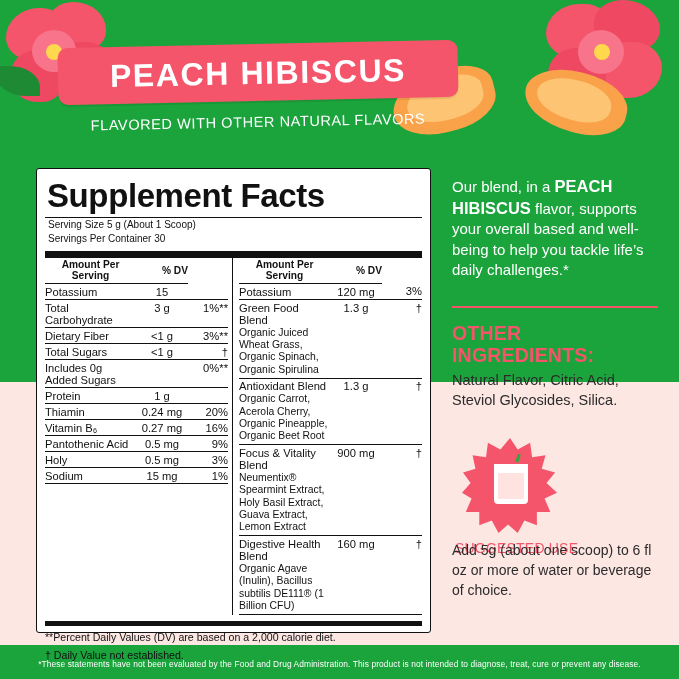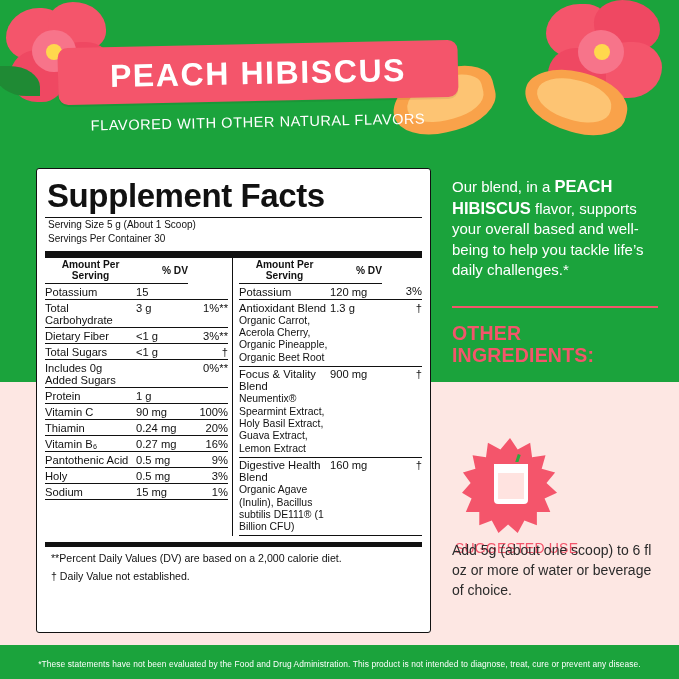--- a/index.html
+++ b/index.html
@@ -56,26 +56,26 @@
 
   .sf-cols{display:flex;margin:0 8px;}
   .sf-col{flex:1;}
   .sf-col.left{border-right:1px solid #111;padding-right:4px;}
   .sf-col.right{padding-left:6px;}
 
   table.sf{width:100%;border-collapse:collapse;font-size:11.2px;color:#111;}
   table.sf th{font-size:10.2px;font-weight:bold;text-align:right;padding:1px 0 2px 0;border-bottom:1px solid #111;}
   table.sf th.head-l{text-align:center;}
   table.sf td{padding:1.5px 0;border-bottom:1px solid #111;vertical-align:top;}
-  table.sf td.val{text-align:left;width:52px;white-space:nowrap;}
+  table.sf td.val{text-align:center;width:52px;white-space:nowrap;}
   table.sf td.dv{text-align:right;width:40px;white-space:nowrap;}
   .ind1{padding-left:11px;}
   .ind2{padding-left:22px;}
   .blend-sub{font-size:10.4px;line-height:12.4px;display:block;padding-top:1px;}
-  .sf-foot{font-size:10.6px;color:#111;margin:5px 10px 0 14px;line-height:13px;}
+  .sf-foot{font-size:10.6px;color:#111;margin:5px 10px 0 8px;line-height:13px;}
 
   
   .blend-copy{
     position:absolute;left:452px;top:176px;width:206px;
     color:#ffffff;font-size:15px;line-height:20.5px;
   }
   .blend-copy b{font-size:16.5px;}
   .divider-pink{position:absolute;left:452px;top:306px;width:206px;height:2px;background:#f4556b;}
 
   .other-head{
@@ -188,25 +188,20 @@
             <td class="ind2">Includes 0g Added Sugars</td>
             <td class="val"></td>
             <td class="dv">0%**</td>
           </tr>
           <tr>
             <td>Protein</td>
             <td class="val">1 g</td>
             <td class="dv"></td>
           </tr>
           <tr>
-            <td>Vitamin C</td>
-            <td class="val">90 mg</td>
-            <td class="dv">100%</td>
-          </tr>
-          <tr>
             <td>Thiamin</td>
             <td class="val">0.24 mg</td>
             <td class="dv">20%</td>
           </tr>
           <tr>
             <td>Vitamin B₆</td>
             <td class="val">0.27 mg</td>
             <td class="dv">16%</td>
           </tr>
           <tr>
@@ -235,20 +230,28 @@
             <th class="head-l">Amount Per Serving</th>
             <th>% DV</th>
           </tr>
           <tr>
             <td>Potassium</td>
             <td class="val">120 mg</td>
             <td class="dv">3%</td>
           </tr>
           <tr>
             <td>
+              <span>Green Food Blend</span>
+              <span class="blend-sub">Organic Juiced Wheat Grass, Organic Spinach, Organic Spirulina</span>
+            </td>
+            <td class="val">1.3 g</td>
+            <td class="dv">†</td>
+          </tr>
+          <tr>
+            <td>
               <span>Antioxidant Blend</span>
               <span class="blend-sub">Organic Carrot, Acerola Cherry, Organic Pineapple, Organic Beet Root</span>
             </td>
             <td class="val">1.3 g</td>
             <td class="dv">†</td>
           </tr>
           <tr>
             <td>
               <span>Focus &amp; Vitality Blend</span>
               <span class="blend-sub">Neumentix® Spearmint Extract, Holy Basil Extract, Guava Extract, Lemon Extract</span>
@@ -274,20 +277,21 @@
     <div class="sf-foot">† Daily Value not established.</div>
   </div>
 
   <div class="blend-copy">
     <span>Our blend, in a </span><b>PEACH HIBISCUS</b><span> flavor, supports your overall based and well-being to help you tackle life’s daily challenges.*</span>
   </div>
 
   <div class="divider-pink"></div>
 
   <div class="other-head">OTHER INGREDIENTS:</div>
+  <div class="other-body">Natural Flavor, Citric Acid, Steviol Glycosides, Silica.</div>
 
   <svg class="burst" viewBox="0 0 100 100">
     <polygon fill="#f4556b" points="50,0 58,12 71,5 73,20 87,18 83,32 97,36 88,47 99,57 86,63 92,77 78,77 78,91 65,86 58,99 48,90 38,99 31,86 18,91 18,77 4,77 10,63 0,57 9,47 1,36 14,32 11,18 25,20 27,5 40,12"></polygon>
   </svg>
   <div class="glass">
     <div class="straw"></div>
     <div class="glass-body">
       <div class="glass-liq"></div>
     </div>
   </div>

